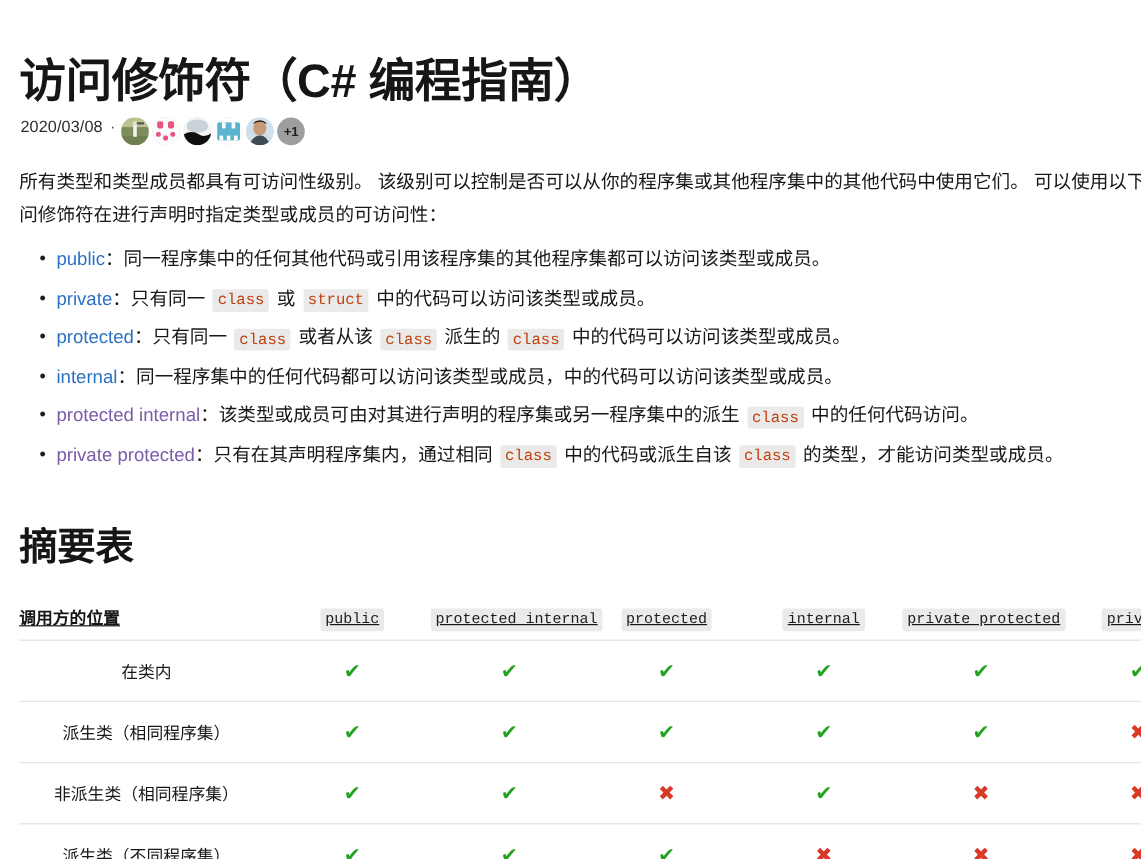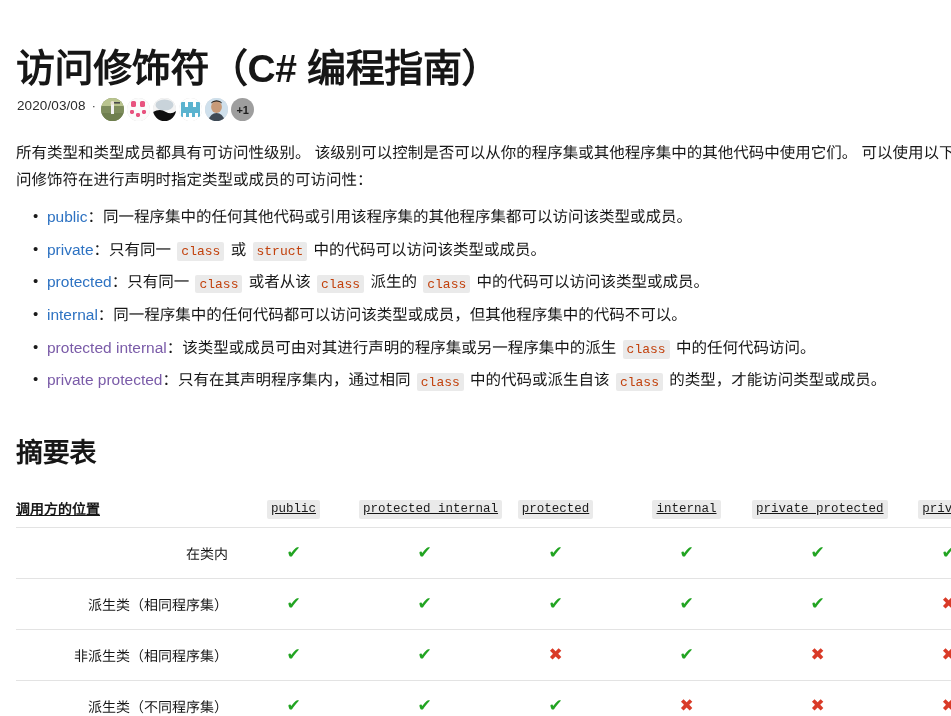--- a/index.html
+++ b/index.html
@@ -132,21 +132,21 @@
     color: #c2410c;
     padding: 1.5px 4px 2px 4px;
     border-radius: 2px;
     margin: 0 2px;
   }
 
   
   .section-heading {
     margin: 0;
     padding: 30px 4px 0 16px;
-    font-size: 27px;
+    font-size: 32px;
     font-weight: 700;
     letter-spacing: -0.2px;
     color: #161616;
   }
 
   
   .table-wrap {
     margin: 22px 0 0 0;
     padding: 0 0 0 16px;
     width: 951px;
@@ -191,21 +191,21 @@
   table.summary thead tr.hdr-row {
     border-bottom: 1px solid #e3e3e3;
   }
   table.summary td {
     padding: 15px 0 15px 0;
     vertical-align: middle;
     border: none;
     font-size: 14px;
     color: #171717;
   }
-  table.summary td.loc { text-align: right; }
+  table.summary td.loc { text-align: center; }
   table.summary td.mark { text-align: center; }
 
   .glyph {
     display: inline-block;
     line-height: 1;
     font-size: 17px;
     font-weight: 700;
   }
   .glyph.yes { color: #22a422; }
   .glyph.no  { color: #d93a27; }
@@ -277,21 +277,21 @@
       <span class="avatar-more">+1</span>
     </span>
   </div>
 
   <p class="intro">所有类型和类型成员都具有可访问性级别。 该级别可以控制是否可以从你的程序集或其他程序集中的其他代码中使用它们。 可以使用以下访问修饰符在进行声明时指定类型或成员的可访问性：</p>
 
   <ul class="modifier-list" id="modifier-list">
       <li><a class="mod-link unvisited">public</a><span>：</span><span>同一程序集中的任何其他代码或引用该程序集的其他程序集都可以访问该类型或成员。</span></li>
       <li><a class="mod-link unvisited">private</a><span>：</span><span>只有同一 </span><code class="inline">class</code><span> 或 </span><code class="inline">struct</code><span> 中的代码可以访问该类型或成员。</span></li>
       <li><a class="mod-link unvisited">protected</a><span>：</span><span>只有同一 </span><code class="inline">class</code><span> 或者从该 </span><code class="inline">class</code><span> 派生的 </span><code class="inline">class</code><span> 中的代码可以访问该类型或成员。</span></li>
-      <li><a class="mod-link unvisited">internal</a><span>：</span><span>同一程序集中的任何代码都可以访问该类型或成员，但其他程序集中的代码不可以。</span></li>
+      <li><a class="mod-link unvisited">internal</a><span>：</span><span>同一程序集中的任何代码都可以访问该类型或成员，中的代码可以访问该类型或成员。</span></li>
       <li><a class="mod-link visited">protected internal</a><span>：</span><span>该类型或成员可由对其进行声明的程序集或另一程序集中的派生 </span><code class="inline">class</code><span> 中的任何代码访问。</span></li>
       <li><a class="mod-link visited">private protected</a><span>：</span><span>只有在其声明程序集内，通过相同 </span><code class="inline">class</code><span> 中的代码或派生自该 </span><code class="inline">class</code><span> 的类型，才能访问类型或成员。</span></li>
     </ul>
 
   <h2 class="section-heading">摘要表</h2>
 
   <div class="table-wrap">
     <table class="summary">
       <colgroup>
         <col class="c-loc">

